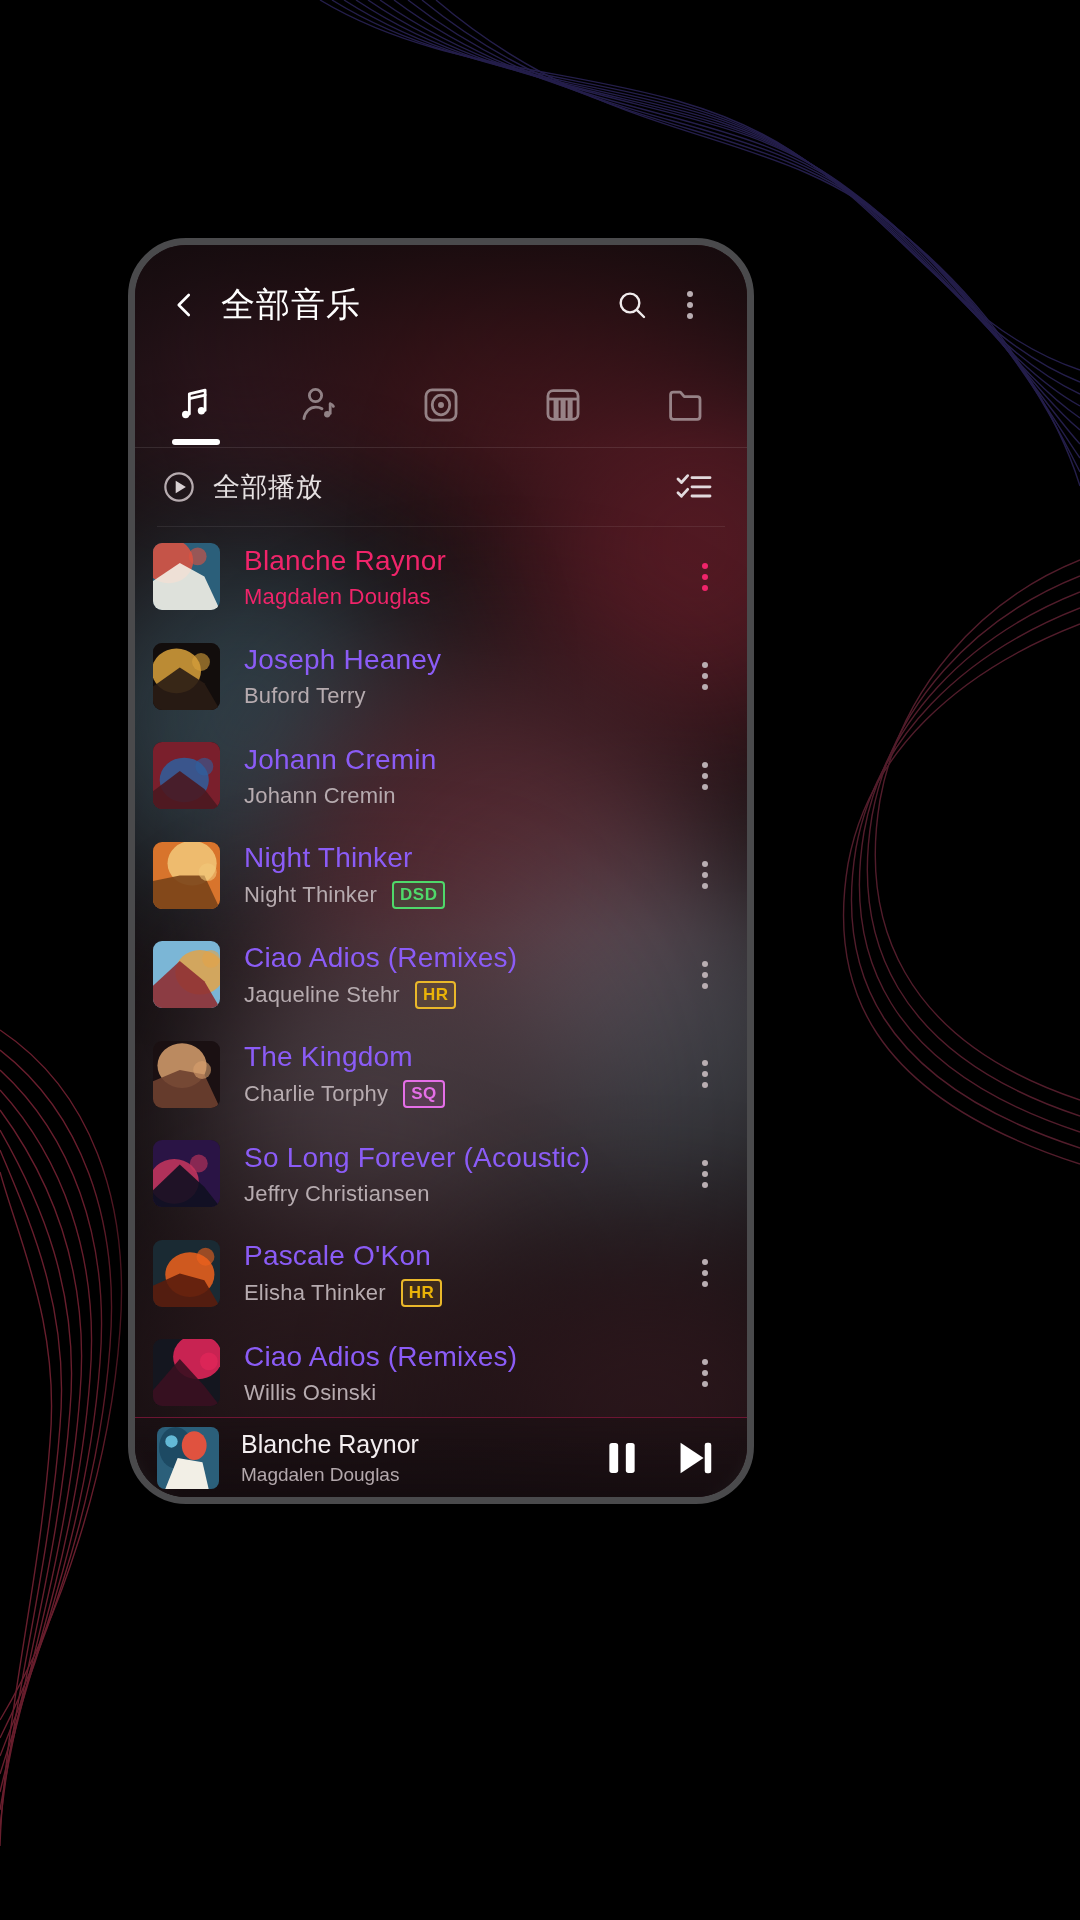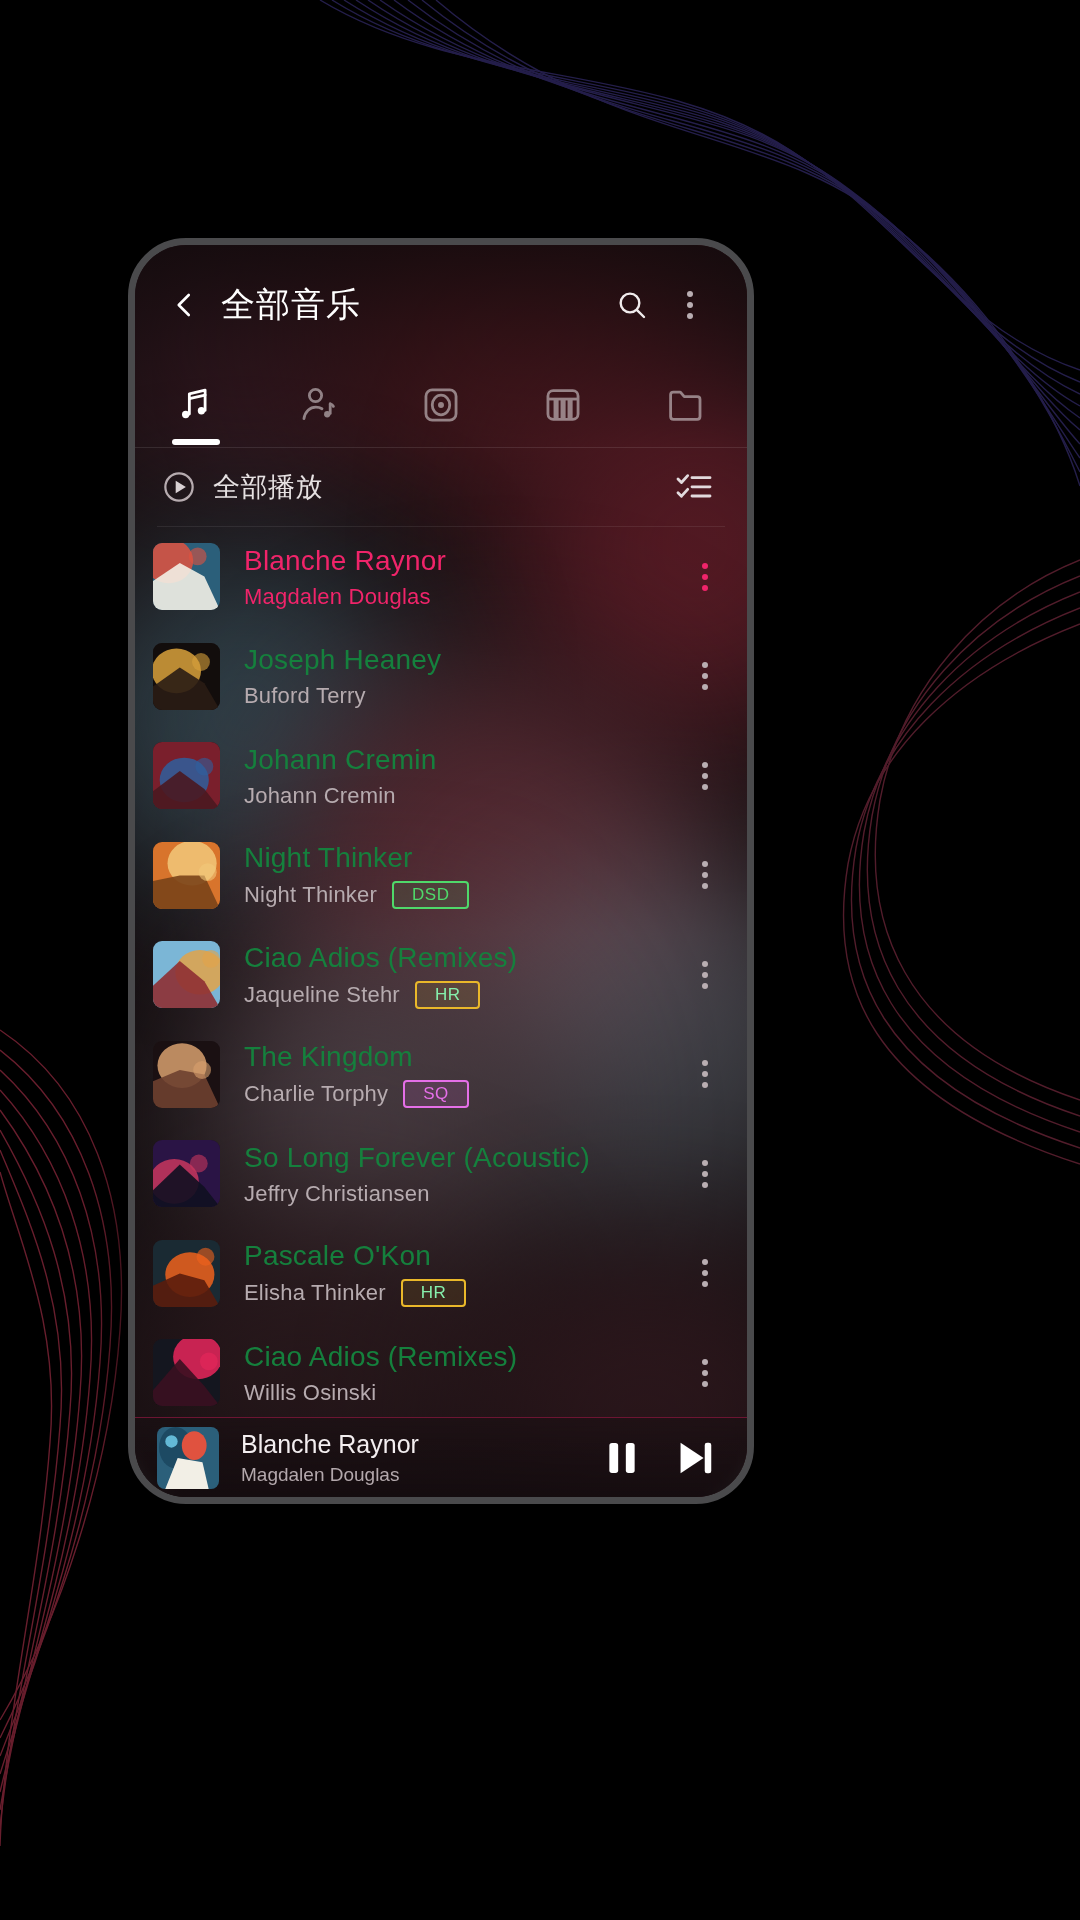--- a/index.html
+++ b/index.html
@@ -85,35 +85,35 @@
   .song-row {
     height:99.5px; display:flex; align-items:center; padding:0 14px 0 18px; cursor:pointer;
   }
   .cover {
     width:67px; height:67px; border-radius:9px; flex:none; overflow:hidden;
     position:relative; background:#221a1c;
   }
   .cover .c-img { position:absolute; inset:0; }
   .song-meta { flex:1; min-width:0; margin-left:24px; }
   .song-title {
-    color:#15803d; font-size:28px; line-height:1.18; white-space:nowrap;
+    color:#8b5cf6; font-size:28px; line-height:1.18; white-space:nowrap;
     overflow:hidden; text-overflow:ellipsis; letter-spacing:.2px;
   }
   .song-sub { display:flex; align-items:center; margin-top:7px; }
   .song-artist {
     color:#b6abaf; font-size:22px; white-space:nowrap; overflow:hidden;
     text-overflow:ellipsis; letter-spacing:.2px;
   }
   .badge {
     margin-left:15px; flex:none;
-    font-size:17px; font-weight:normal; line-height:1;
-    padding:3px 18px 4px; border-radius:4px; border:2px solid; letter-spacing:.5px;
+    font-size:17px; font-weight:bold; line-height:1;
+    padding:3px 6px 4px; border-radius:4px; border:2px solid; letter-spacing:.5px;
   }
   .badge.DSD { color:#4fd96a; border-color:#4fd96a; background:rgba(79,217,106,.10); }
-  .badge.HR  { color:#86efac; border-color:#eab82a; background:rgba(234,184,42,.10); }
+  .badge.HR  { color:#eab308; border-color:#eab82a; background:rgba(234,184,42,.10); }
   .badge.SQ  { color:#e56fe8; border-color:#e56fe8; background:rgba(229,111,232,.13); }
   .row-more { width:56px; height:80px; display:flex; align-items:center; justify-content:center; cursor:pointer; flex:none; }
 
   .song-row.playing .song-title { color:#f0246a; }
   .song-row.playing .song-artist { color:#f0246a; }
 
   
   #player {
     position:absolute; left:0; bottom:0; width:100%; height:80px;
     display:flex; align-items:center; padding:0 22px; z-index:8;

